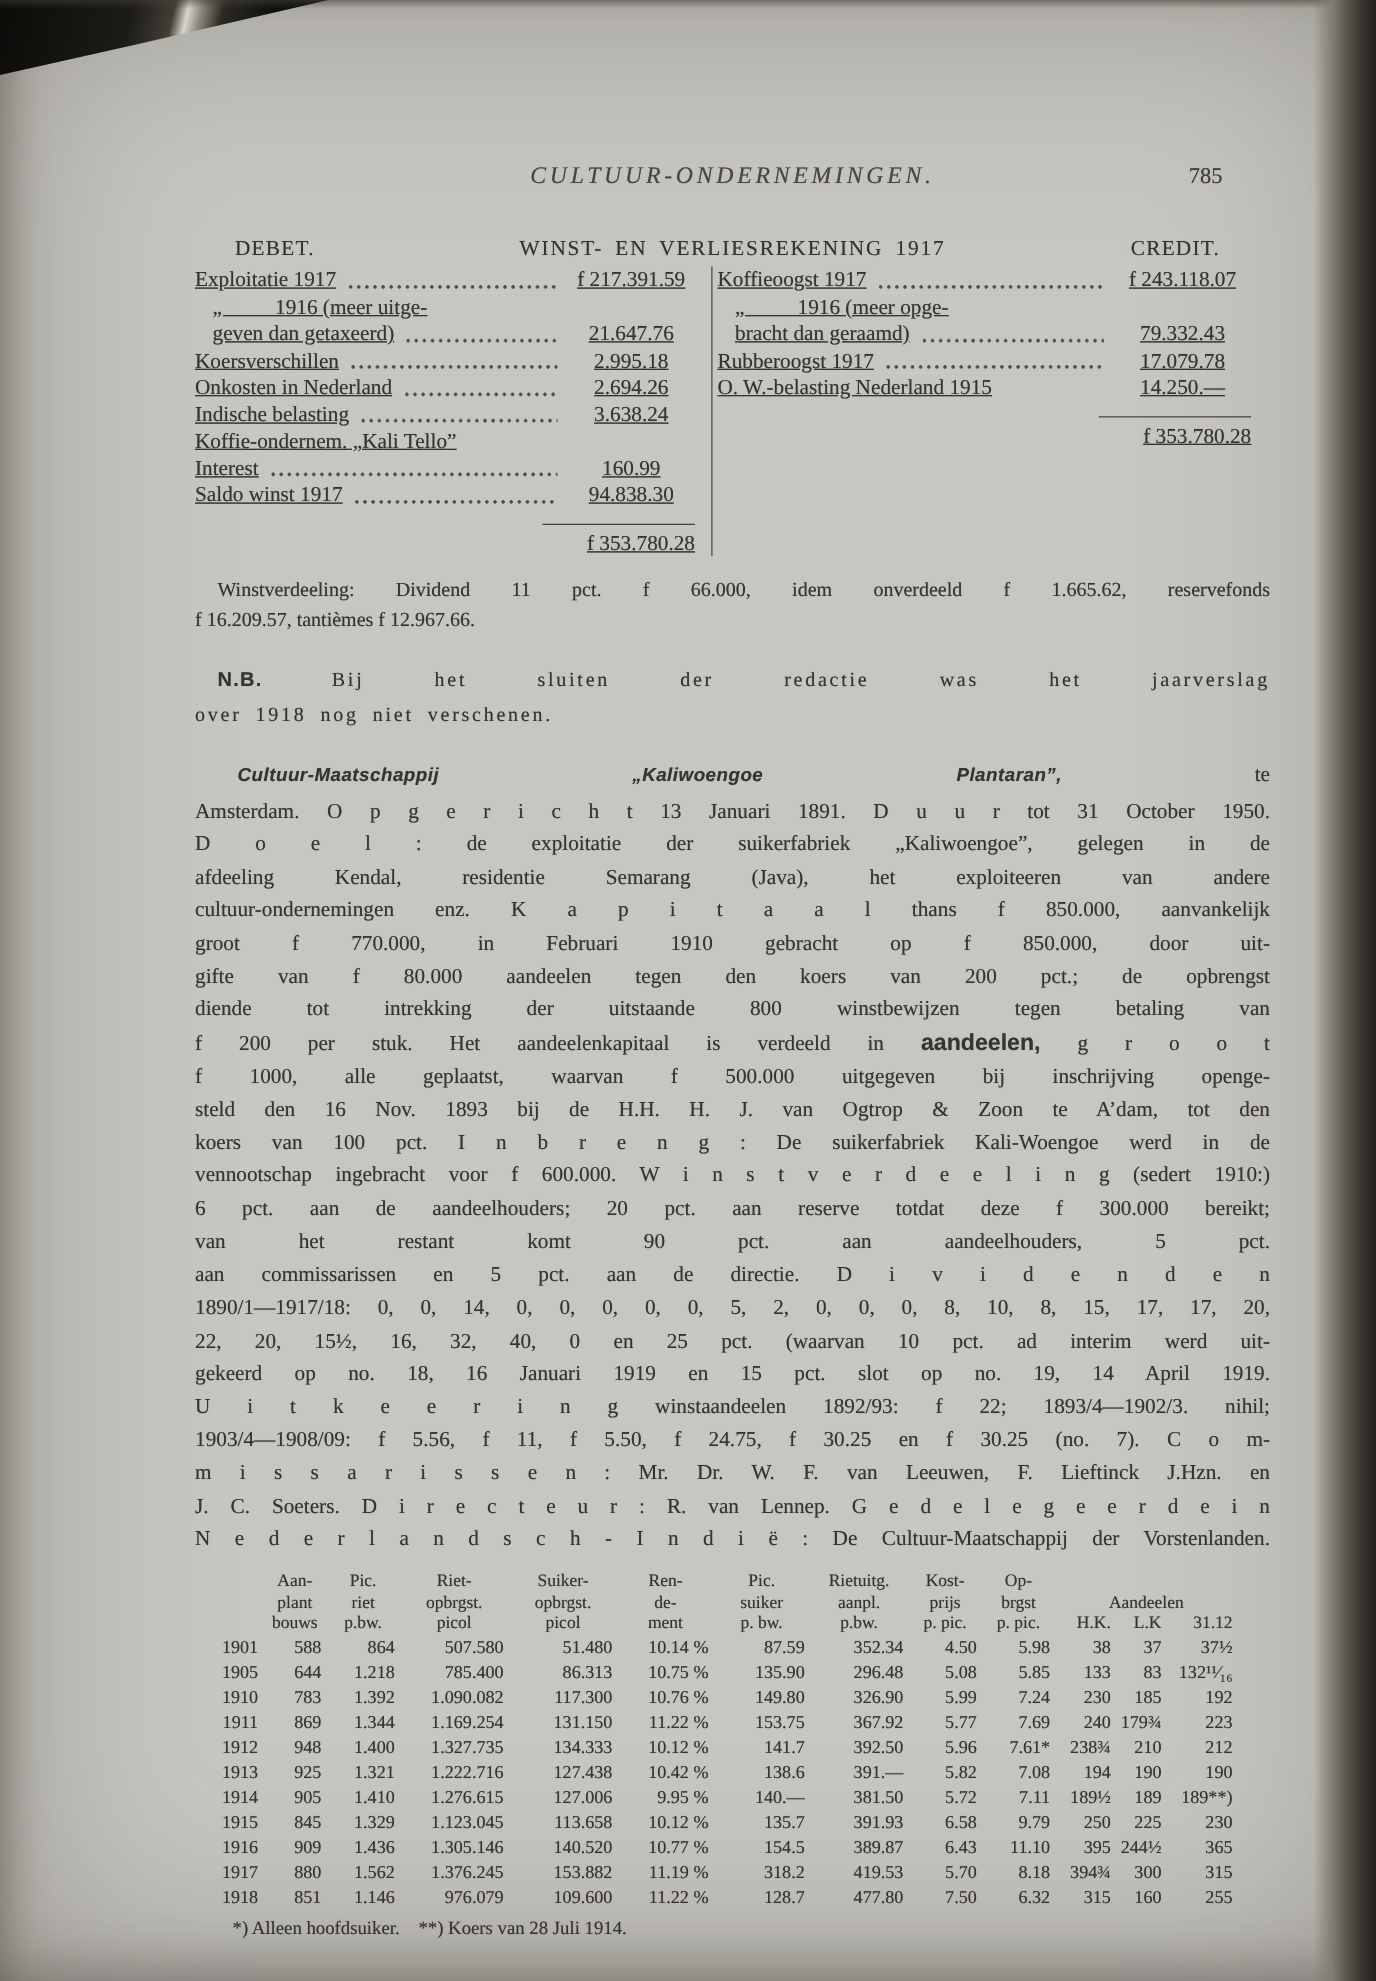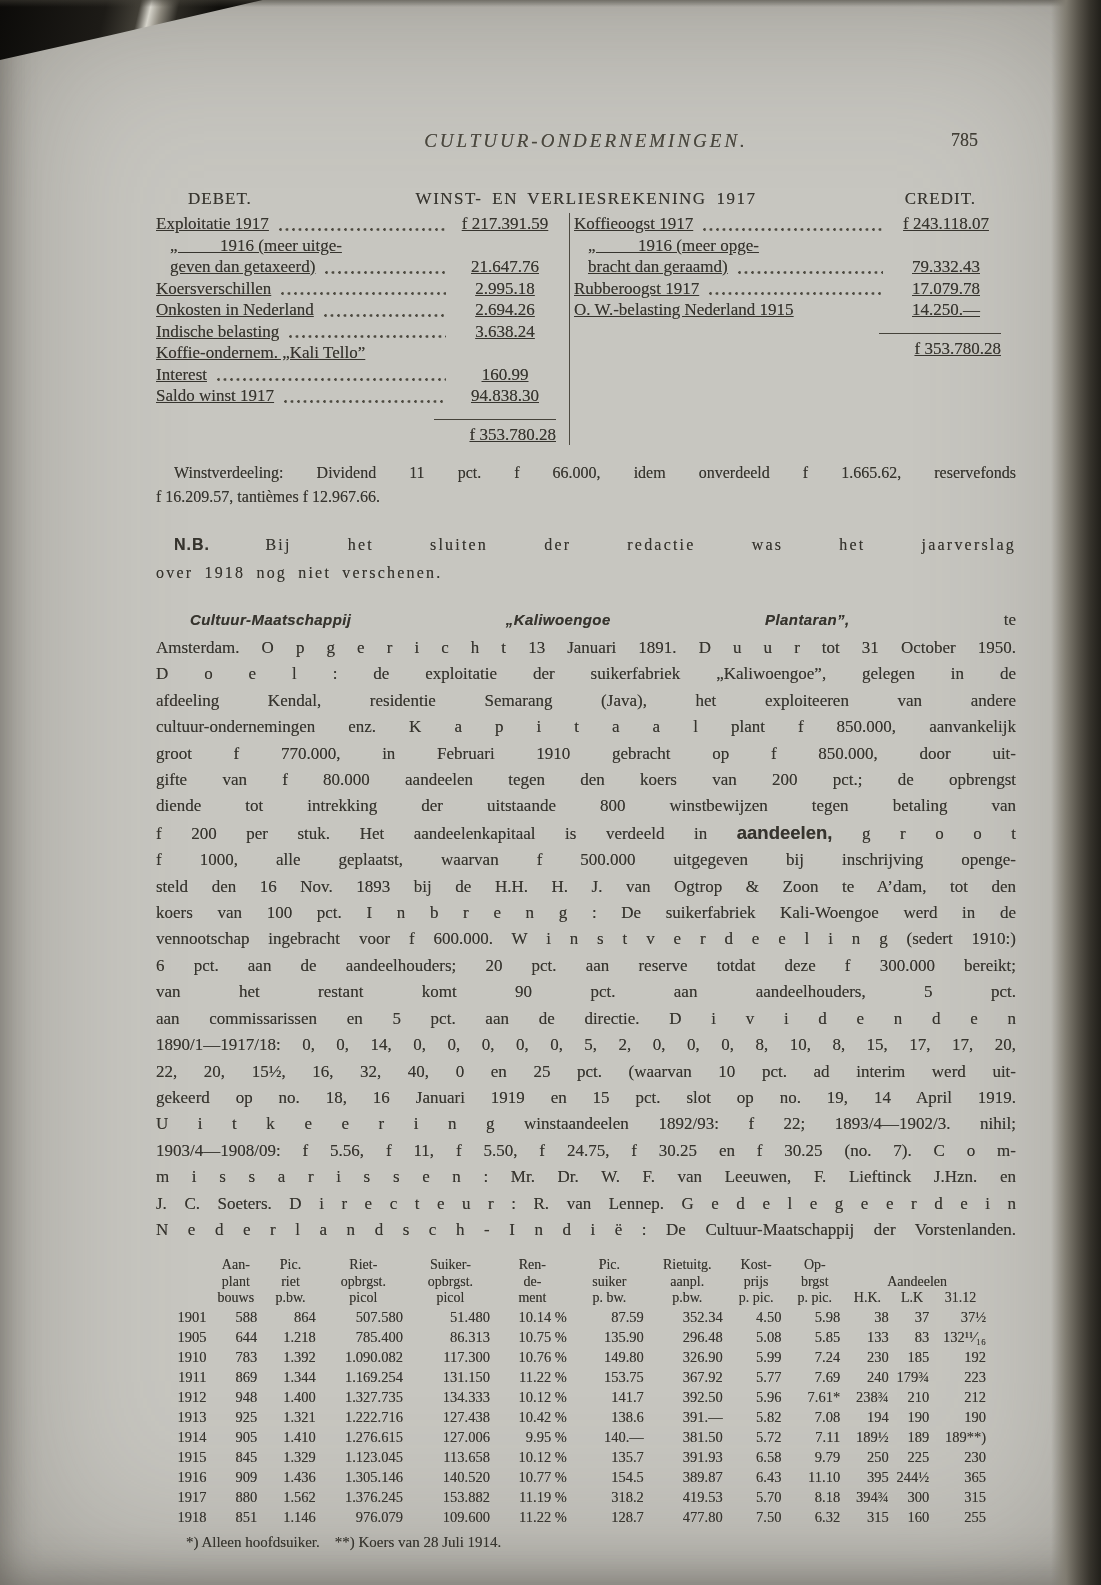--- a/index.html
+++ b/index.html
@@ -67,21 +67,21 @@
   .company{margin-top:18px;font-size:17px;line-height:26.4px;}
   .company .pline:first-child{text-indent:34px;line-height:30px;}
   .bseg{font-family:"Liberation Sans", sans-serif;font-weight:700;}
   .company .pline:first-child .bseg{font-size:15px;letter-spacing:.4px;font-style:italic;}
   .company .bseg{font-size:18.5px;}
   .nb .bseg{font-size:16px;letter-spacing:1px;}
   
   .stats{margin-top:14px;margin-left:12px;border-collapse:collapse;table-layout:fixed;width:824px;font-size:14.5px;}
   .stats th{font-weight:normal;font-size:14px;line-height:16.5px;padding:0 4px 0 0;text-align:center;vertical-align:bottom;}
   .stats td{line-height:20px;padding:0 6px 0 0;text-align:right;white-space:nowrap;}
-  .stats th.num{text-align:center;padding-right:6px;}
+  .stats th.num{text-align:right;padding-right:6px;}
   .c0{width:44px;}.c1{width:50px;}.c2{width:58px;}.c3{width:86px;}.c4{width:86px;}
   .c5{width:76px;}.c6{width:76px;}.c7{width:78px;}.c8{width:58px;}.c9{width:58px;}
   .c10{width:48px;}.c11{width:40px;}.c12{width:56px;}
   .footnote{margin-top:7px;padding-left:30px;font-size:15px;}
 </style>
 </head>
 <body>
 
 <div class="page">
   <div class="corner-dark"></div>
@@ -187,21 +187,21 @@
     <div class="para nb" id="nb-para">
         <div class="pline jl"><span class="bseg">N.B. </span><span class="seg">Bij het sluiten der redactie was het jaarverslag</span></div>
         <div class="pline"><span class="seg">over 1918 nog niet verschenen.</span></div>
       </div>
 
     <div class="para company" id="company-para">
         <div class="pline jl"><span class="bseg">Cultuur-Maatschappij „Kaliwoengoe Plantaran”,</span><span class="seg"> te</span></div>
         <div class="pline jl"><span class="seg">Amsterdam. O p g e r i c h t 13 Januari 1891. D u u r tot 31 October 1950.</span></div>
         <div class="pline jl"><span class="seg">D o e l : de exploitatie der suikerfabriek „Kaliwoengoe”, gelegen in de</span></div>
         <div class="pline jl"><span class="seg">afdeeling Kendal, residentie Semarang (Java), het exploiteeren van andere</span></div>
-        <div class="pline jl"><span class="seg">cultuur-ondernemingen enz. K a p i t a a l plant f 850.000, aanvankelijk</span></div>
+        <div class="pline jl"><span class="seg">cultuur-ondernemingen enz. K a p i t a a l thans f 850.000, aanvankelijk</span></div>
         <div class="pline jl"><span class="seg">groot f 770.000, in Februari 1910 gebracht op f 850.000, door uit-</span></div>
         <div class="pline jl"><span class="seg">gifte van f 80.000 aandeelen tegen den koers van 200 pct.; de opbrengst</span></div>
         <div class="pline jl"><span class="seg">diende tot intrekking der uitstaande 800 winstbewijzen tegen betaling van</span></div>
         <div class="pline jl"><span class="seg">f 200 per stuk. Het aandeelenkapitaal is verdeeld in </span><span class="bseg">aandeelen,</span><span class="seg"> g r o o t</span></div>
         <div class="pline jl"><span class="seg">f 1000, alle geplaatst, waarvan f 500.000 uitgegeven bij inschrijving openge-</span></div>
         <div class="pline jl"><span class="seg">steld den 16 Nov. 1893 bij de H.H. H. J. van Ogtrop &amp; Zoon te A’dam, tot den</span></div>
         <div class="pline jl"><span class="seg">koers van 100 pct. I n b r e n g : De suikerfabriek Kali-Woengoe werd in de</span></div>
         <div class="pline jl"><span class="seg">vennootschap ingebracht voor f 600.000. W i n s t v e r d e e l i n g (sedert 1910:)</span></div>
         <div class="pline jl"><span class="seg">6 pct. aan de aandeelhouders; 20 pct. aan reserve totdat deze f 300.000 bereikt;</span></div>
         <div class="pline jl"><span class="seg">van het restant komt 90 pct. aan aandeelhouders, 5 pct.</span></div>

